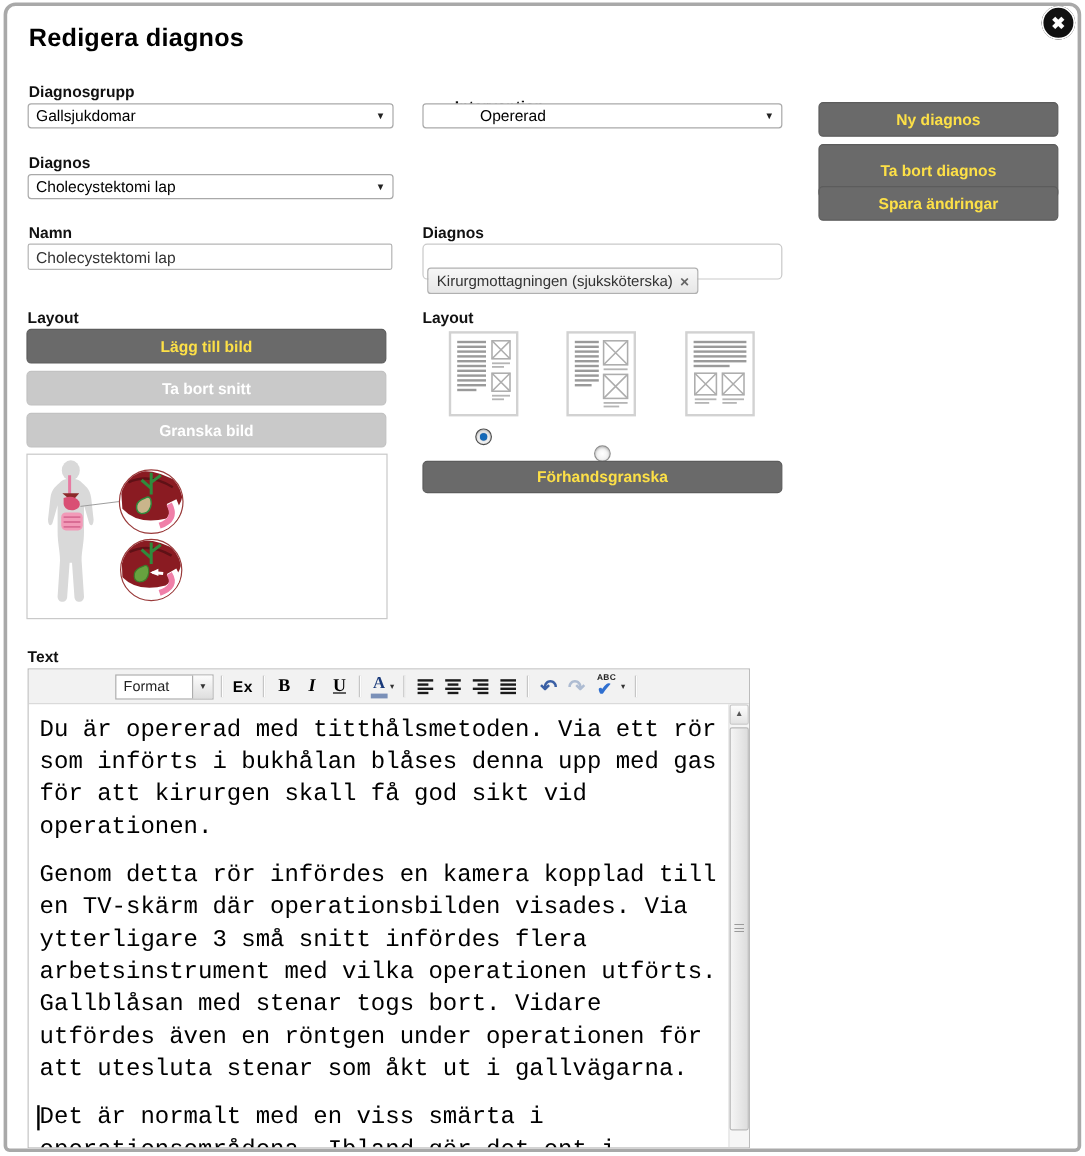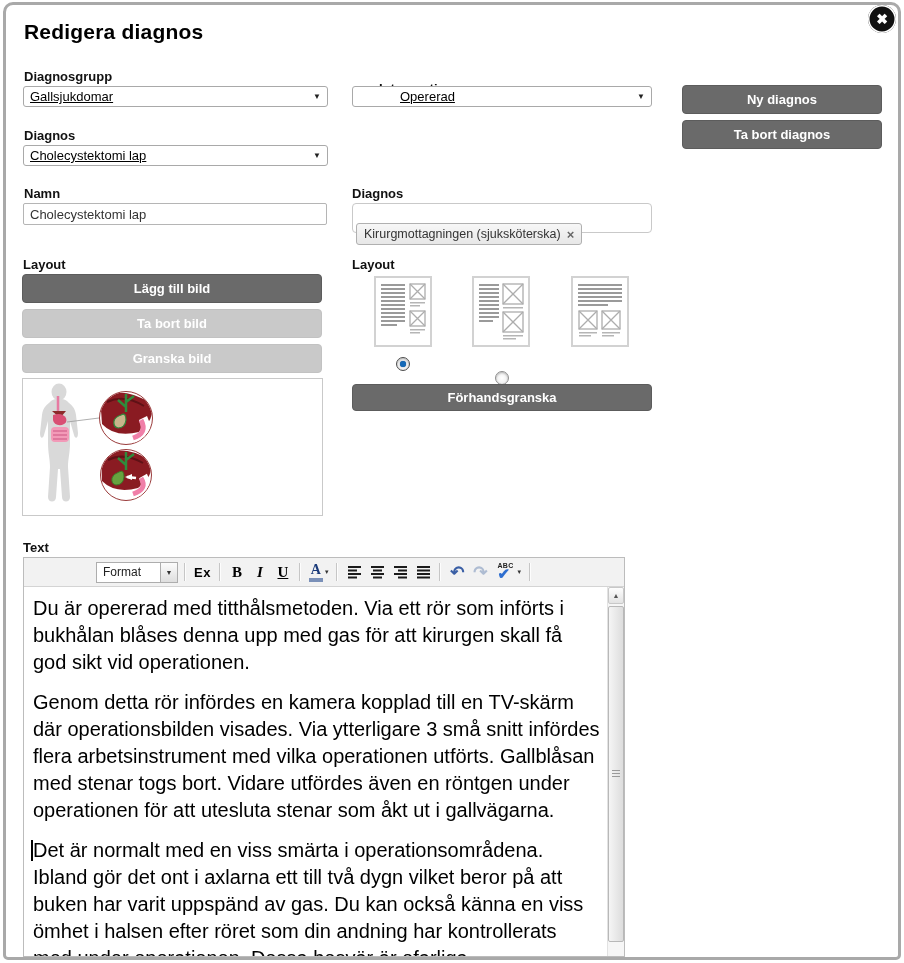--- a/index.html
+++ b/index.html
@@ -15,34 +15,34 @@
              box-shadow:0 0 0 1.5px #fff inset;}
   .close-btn span{color:#fff;font-size:14px;font-weight:bold;line-height:1;}
 
   .title{left:24px;top:20px;font-size:21px;font-weight:bold;letter-spacing:.2px;}
 
   .lbl{font-size:13px;font-weight:bold;color:#111;}
 
   
   .sel{background:#fff;border:1px solid #a9a9a9;border-radius:3px;height:21px;display:flex;
        align-items:center;padding:0 6px;font-size:13px;cursor:pointer;box-sizing:border-box;}
-  .sel .val{flex:1;white-space:nowrap;overflow:hidden;text-decoration:underline;}
+  .sel .val{flex:1;white-space:nowrap;overflow:hidden;}
   .sel .arr{font-size:8px;color:#222;margin-left:4px;}
   .txt-input{border:1px solid #b5b5b5;border-radius:2px;height:22px;font-size:13px;padding:0 6px;
              box-sizing:border-box;font-family:"Liberation Sans",sans-serif;color:#333;}
 
   
   .token-box{border:1px solid #c9c9c9;border-radius:4px;background:#fff;height:30px;display:flex;
              align-items:center;padding:0 3px;box-sizing:border-box;}
   .token{border:1px solid #b0b0b0;border-radius:3px;background:linear-gradient(#f7f7f7,#e7e7e7);
          font-size:12.5px;color:#333;padding:3px 7px;display:flex;align-items:center;gap:6px;margin-top:32px;}
   .token .x{color:#666;font-weight:bold;font-size:13px;cursor:pointer;line-height:1;}
 
   
-  .btn-dark{background:#6a6a6a;border:1px solid #5c5c5c;border-radius:4px;color:#ffffff;
+  .btn-dark{background:#6a6a6a;border:1px solid #5c5c5c;border-radius:4px;color:#fde047;
             font-size:13px;font-weight:bold;display:flex;align-items:center;justify-content:center;
             cursor:pointer;box-sizing:border-box;font-family:"Liberation Sans",sans-serif;}
   .btn-disabled{background:#c9c9c9;border:1px solid #c2c2c2;border-radius:4px;color:#fff;
             font-size:13px;font-weight:bold;display:flex;align-items:center;justify-content:center;
             box-sizing:border-box;font-family:"Liberation Sans",sans-serif;}
 
   
   .img-box{left:22px;top:378px;width:299px;height:136px;border:1px solid #c9c9c9;background:#fff;}
 
   
@@ -72,21 +72,21 @@
   .color-a{font-family:"Liberation Serif",serif;font-weight:bold;font-size:14px;color:#1a3a7a;line-height:1;}
   .color-bar{width:14px;height:4px;background:#7a90b8;margin-top:1px;}
   .mini-arr{font-size:7px;color:#333;margin-left:2px;}
   .undo{color:#3a5fa5;font-size:17px;font-weight:bold;line-height:1;}
   .redo{color:#aebcd2;font-size:17px;font-weight:bold;line-height:1;}
   .spell{position:relative;width:20px;height:20px;}
   .spell .abc{position:absolute;left:2px;top:0;font-size:7px;font-weight:bold;color:#222;letter-spacing:.3px;}
   .spell .chk{position:absolute;left:2px;top:3px;color:#2f6fd0;font-size:15px;font-weight:bold;}
 
   .rt-area{position:absolute;left:0;top:29px;right:17px;bottom:0;background:#fff;overflow:hidden;
-           padding:8px 6px 0 9px;font-family:Liberation Sans, sans-serif;font-size:20px;line-height:27px;color:#000;}
+           padding:8px 6px 0 9px;font-family:Liberation Mono, monospace;font-size:20px;line-height:27px;color:#000;}
   .rt-area p{margin:0 0 13px 0;}
   .caret-p{position:relative;}
   .caret-p::before{content:"";position:absolute;left:-2px;top:3px;width:1.5px;height:21px;background:#000;}
 
   
   .sb{position:absolute;right:0;top:29px;bottom:0;width:17px;background:#f6f6f6;border-left:1px solid #e2e2e2;box-sizing:border-box;}
   .sb-up{position:absolute;left:0;top:0;width:16px;height:17px;background:linear-gradient(#fdfdfd,#e3e3e3);
          border:1px solid #c8c8c8;border-radius:2px;display:flex;align-items:center;justify-content:center;
          font-size:7px;color:#555;box-sizing:border-box;cursor:pointer;}
   .sb-thumb{position:absolute;left:0;top:19px;width:16px;height:336px;background:linear-gradient(90deg,#f5f5f5,#dddddd);
@@ -129,25 +129,26 @@
 
   <div class="abs lbl" style="left:352px;top:186px;">Diagnos</div>
   <div class="abs token-box" style="left:352px;top:203px;width:300px;">
     <div class="token">
       <span>Kirurgmottagningen (sjuksköterska)</span>
       <span class="x">×</span>
     </div>
   </div>
 
   <button class="abs btn-dark" style="left:682px;top:85px;width:200px;height:29px;">Ny diagnos</button>
-  <button class="abs btn-dark" style="left:682px;top:120px;width:200px;height:29px;">Ta bort diagnos</button>
+  <button class="abs btn-dark" style="left:682px;top:120px;width:200px;height:45px;">Ta bort diagnos</button>
+  <button class="abs btn-dark" style="left:682px;top:155px;width:200px;height:29px;">Spara ändringar</button>
 
   <div class="abs lbl" style="left:23px;top:257px;">Layout</div>
   <button class="abs btn-dark" style="left:22px;top:274px;width:300px;height:29px;">Lägg till bild</button>
-  <button class="abs btn-disabled" style="left:22px;top:309px;width:300px;height:29px;">Ta bort bild</button>
+  <button class="abs btn-disabled" style="left:22px;top:309px;width:300px;height:29px;">Ta bort snitt</button>
   <button class="abs btn-disabled" style="left:22px;top:344px;width:300px;height:29px;">Granska bild</button>
 
   <div class="abs img-box">
     <svg width="150" height="130" viewBox="0 0 150 130" style="position:absolute;left:6px;top:3px;">
 
       <ellipse cx="30" cy="10" rx="7.5" ry="8.5" fill="#d9d9d9"></ellipse>
       <path d="M22,19 C18,23 14,25 13,33 L11,51 C11,57 14,57 15,53 L19,39 L19,61 C19,71 21,77 21,85 L19,115 C19,121 27,121 27,115 L29,87 L31,87 L33,115 C33,121 41,121 41,115 L39,85 C39,77 41,71 41,61 L41,39 L45,53 C46,57 49,57 49,51 L47,33 C46,25 42,23 38,19 C34,16 26,16 22,19 Z" fill="#d9d9d9"></path>
 
       <path d="M29,14 L29,32" stroke="#e77ba2" stroke-width="2.5" fill="none"></path>
       <path d="M23,29 L37,29 L31,36 Z" fill="#8b2a2a"></path>

